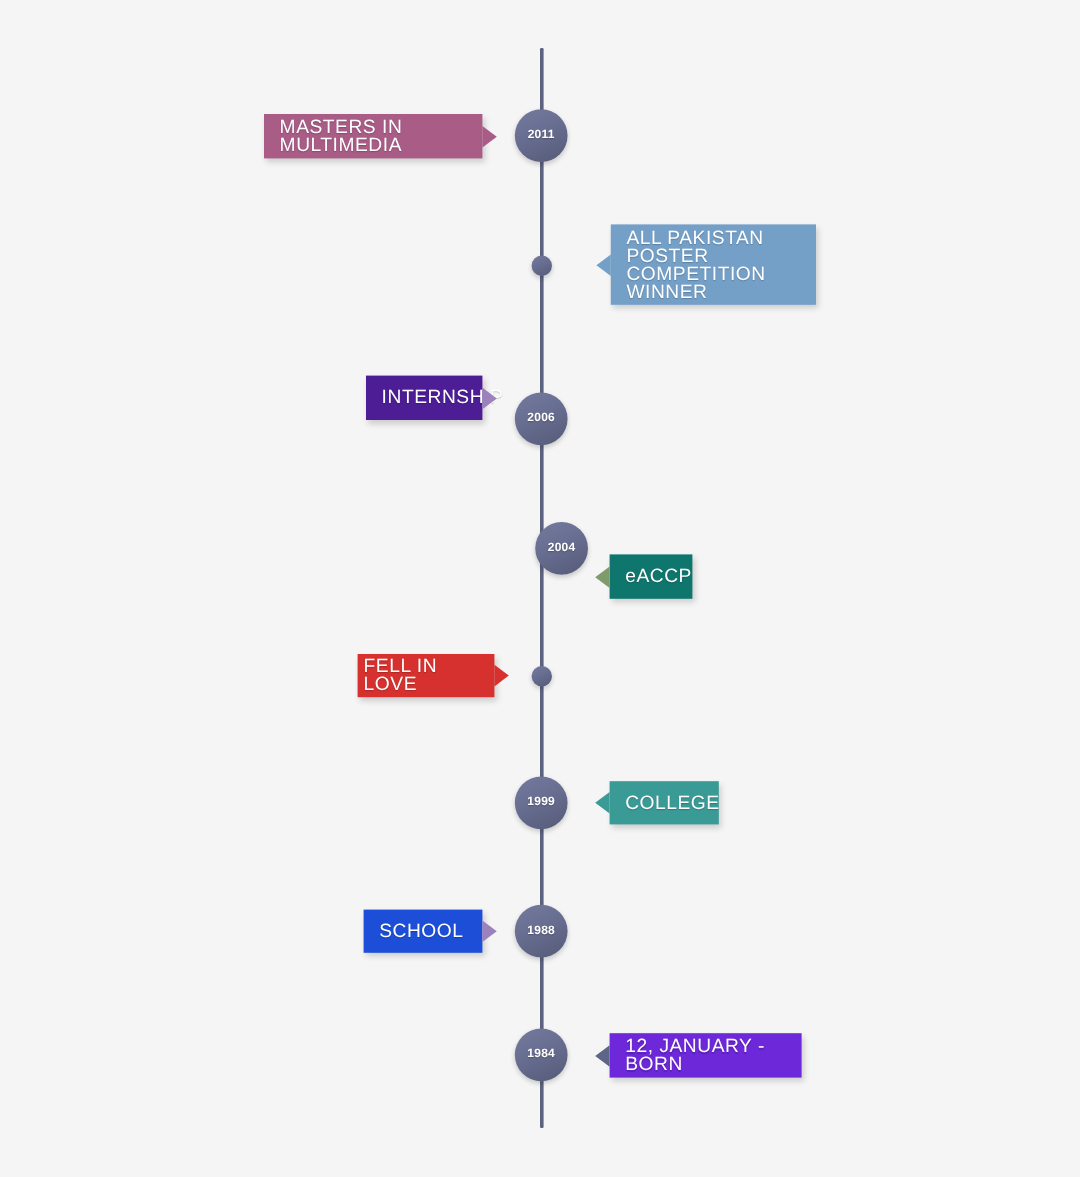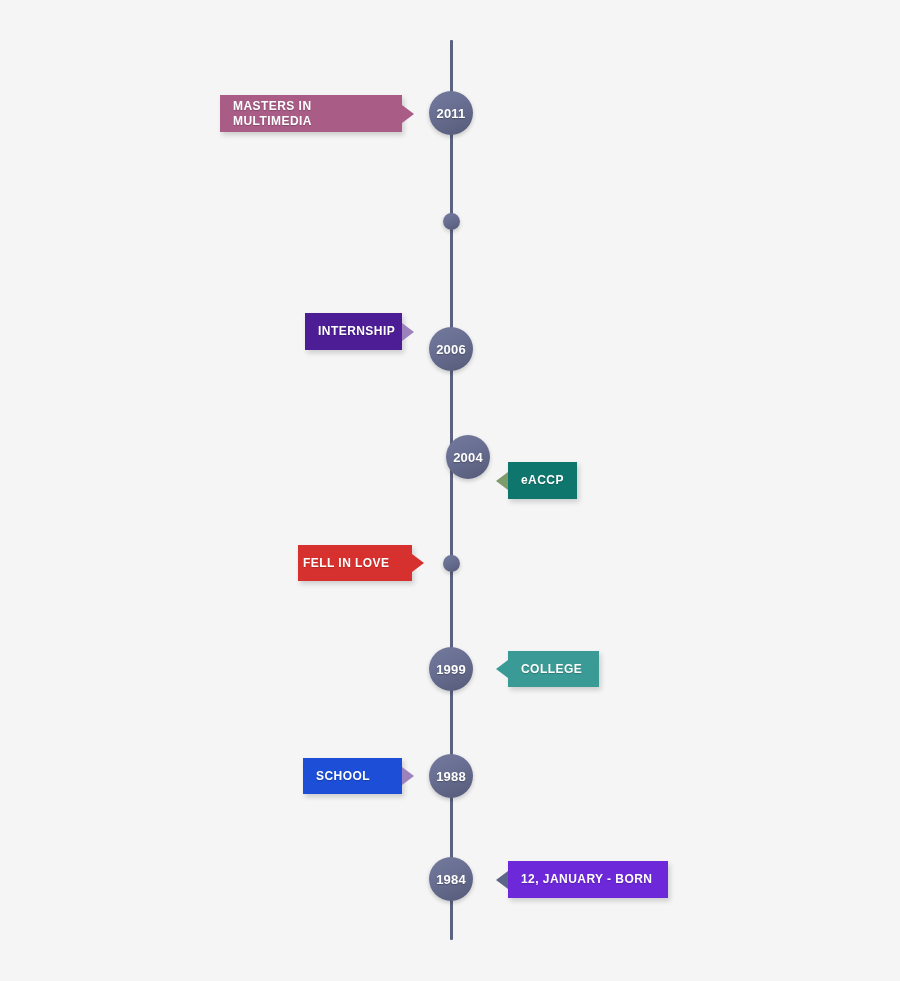--- a/index.html
+++ b/index.html
@@ -43,41 +43,41 @@
   .node.big {
     width: 44px;
     height: 44px;
   }
   .node.small {
     width: 17px;
     height: 17px;
   }
   .node-year {
     color: #ffffff;
-    font-size: 13px;
+    font-size: 10px;
     font-weight: bold;
     letter-spacing: 0.2px;
     line-height: 1;
     text-shadow: 0 1px 1px rgba(0,0,0,0.25);
     user-select: none;
   }
 
   
   .label-box {
     position: absolute;
     box-sizing: border-box;
     display: flex;
     align-items: center;
     box-shadow: 2px 3px 5px rgba(0,0,0,0.17);
     z-index: 3;
   }
   .label-text {
     color: #ffffff;
-    font-size: 12px;
-    font-weight: bold;
+    font-size: 16px;
+    font-weight: normal;
     letter-spacing: 0.45px;
     line-height: 15px;
     text-shadow: 0 1px 1px rgba(0,0,0,0.22);
     white-space: pre-line;
     user-select: none;
   }
 
   
   .tail {
     position: absolute;
@@ -107,20 +107,26 @@
 <body>
 
 <div id="timeline-root" style="background: rgb(245, 245, 245);">
   <div class="spine" style="top: 40px; height: 900px; left: 450px; background: rgb(93, 98, 128);"></div>
 <div class="label-box left" style="left: 220px; top: 95px; width: 182px; height: 37px; background: rgb(168, 92, 134); padding: 0px 13px;">
       <span class="label-text">MASTERS IN MULTIMEDIA</span>
       <span class="tail" style="border-left-color: rgb(168, 92, 134);"></span>
     </div>
     <div class="node big" style="left: 429px; top: 91px;">
       <span class="node-year">2011</span>
+    </div>
+    <div class="label-box right" style="left: 509px; top: 187px; width: 171px; height: 67px; background: rgb(116, 160, 200); padding: 0px 13px;">
+      <span class="label-text">ALL PAKISTAN
+POSTER COMPETITION
+WINNER</span>
+      <span class="tail" style="border-right-color: rgb(116, 160, 200);"></span>
     </div>
     <div class="node small" style="left: 442.5px; top: 212.5px;"></div>
     <div class="label-box left" style="left: 305px; top: 313px; width: 97px; height: 37px; background: #4c1d95; padding: 0px 13px;">
       <span class="label-text">INTERNSHIP</span>
       <span class="tail" style="border-left-color: rgb(156, 130, 189);"></span>
     </div>
     <div class="node big" style="left: 429px; top: 327px;">
       <span class="node-year">2006</span>
     </div>
     <div class="label-box right" style="left: 508px; top: 462px; width: 69px; height: 37px; background: #0f766e; padding: 0px 13px;">

